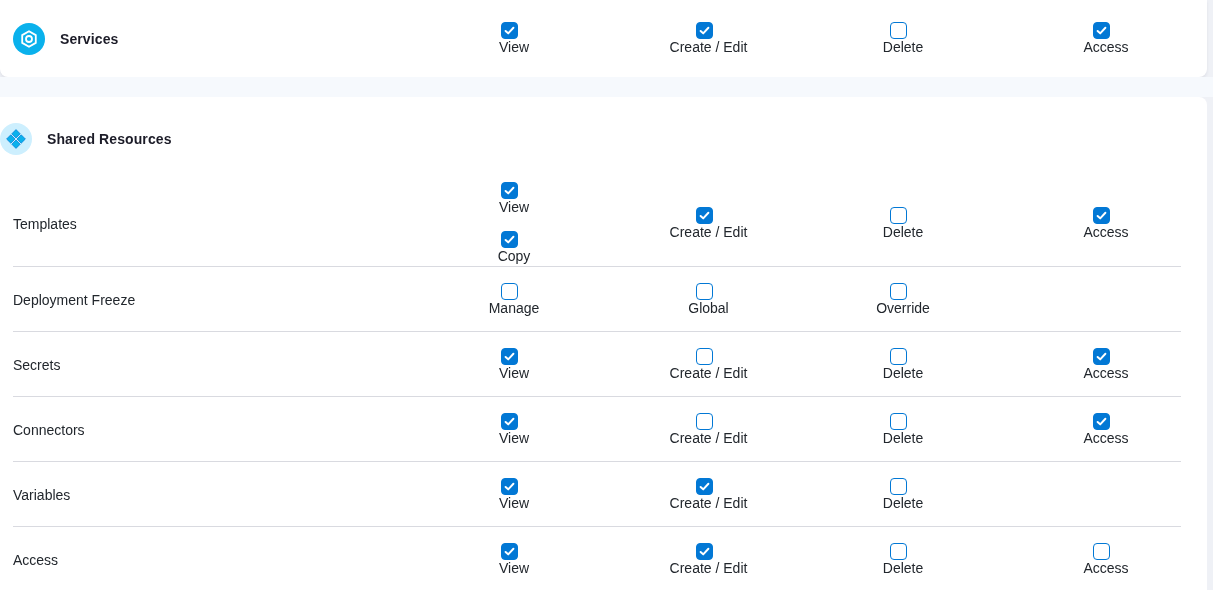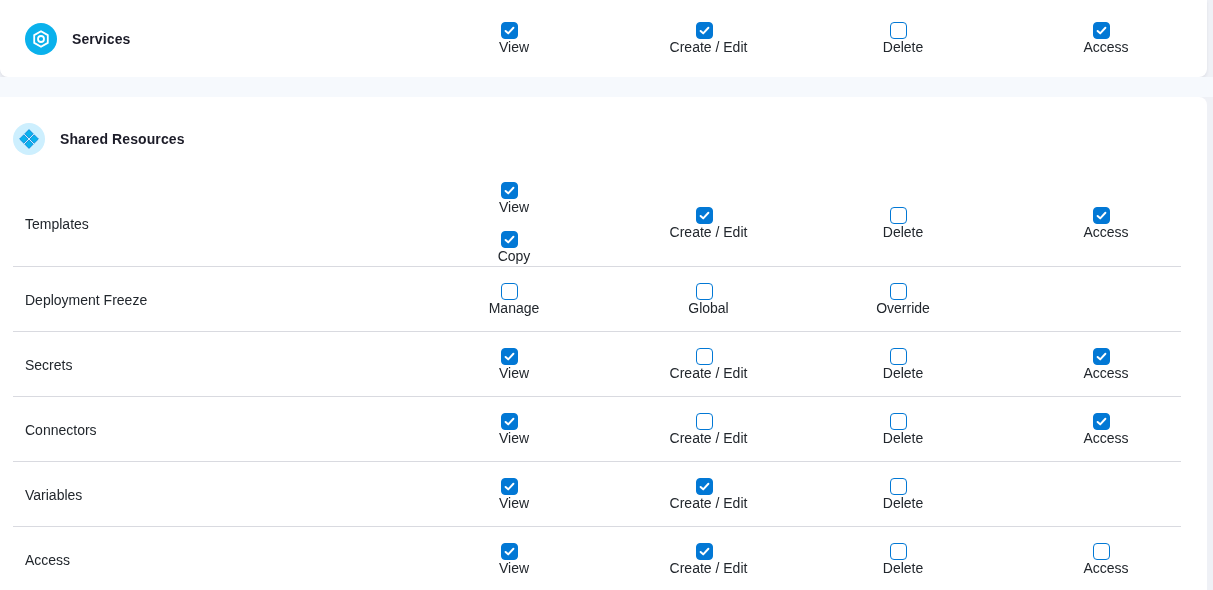--- a/index.html
+++ b/index.html
@@ -41,21 +41,21 @@
   .perm-row{
     display:grid;
     grid-template-columns:412px 195px 194px 195px 1fr;
     align-items:center;
     width:100%;
   }
   .header-grid{height:67px;}
   .label-cell{
     display:flex;
     align-items:center;
-    padding-left:25px;
+    padding-left:13px;
   }
   .row-label-cell{}
   .icon-circle{
     width:32px;height:32px;
     border-radius:50%;
     display:inline-flex;
     align-items:center;
     justify-content:center;
     flex:0 0 32px;
   }
@@ -63,21 +63,20 @@
   .section-title{
     font-weight:700;
     color:var(--title);
     margin-left:15px;
     letter-spacing:.1px;
   }
   .section-header{
     height:83px;
     display:flex;
     align-items:center;
-    padding-left:13px;
   }
   .data-row{
     position:relative;
     min-height:65px;
   }
   .data-row.multi{min-height:87px;}
   .data-row:not(:last-child)::after{
     content:"";
     position:absolute;
     left:13px;

